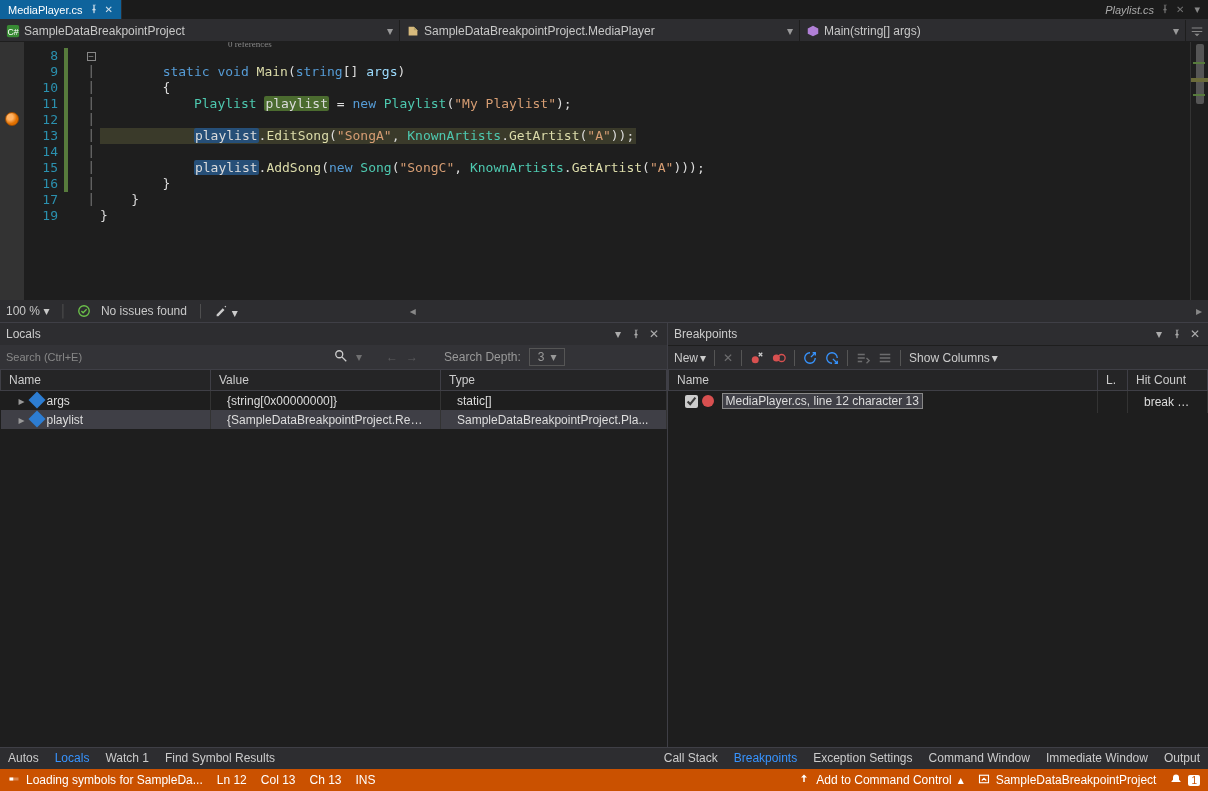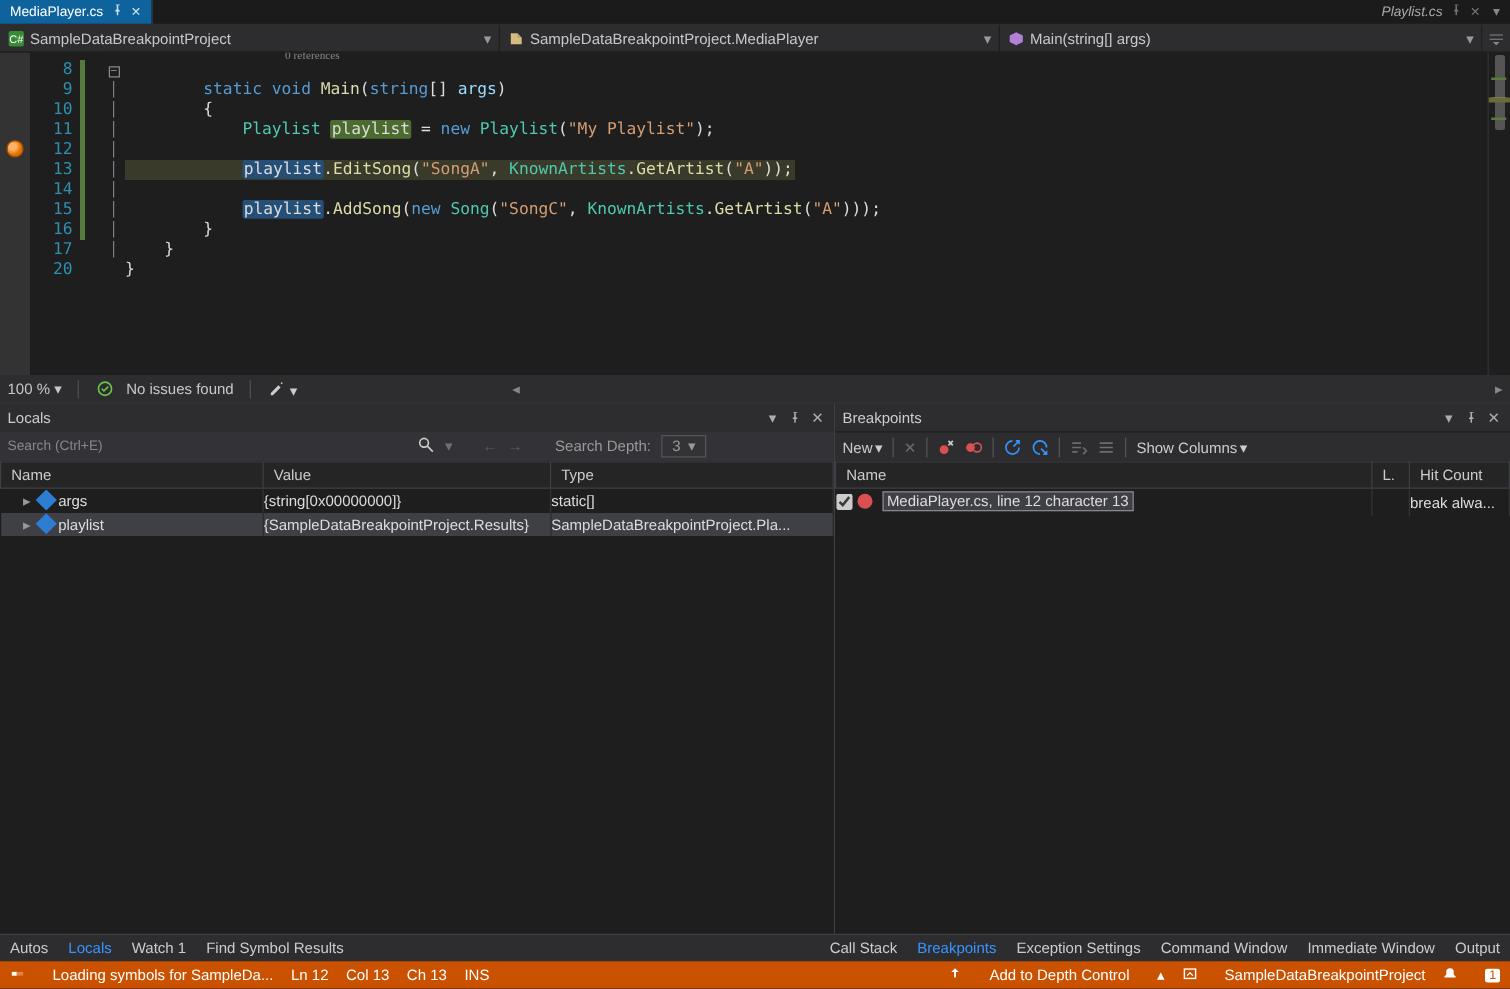--- a/index.html
+++ b/index.html
@@ -198,21 +198,21 @@
   }
   table.grid th {
     text-align:left;
     background:#252526;
     color:#ccc;
     padding:3px 8px;
     border:1px solid #3f3f46;
     font-weight:normal;
   }
   table.grid td {
-    padding:2px 0;
+    padding:2px 16px;
     color:#ddd;
     border-right:1px solid #333;
     white-space:nowrap;
     overflow:hidden;
     text-overflow:ellipsis;
   }
   tr.selected td { background:#3f3f46; }
   .expander { display:inline-block; width:10px; text-align:center; color:#999; margin-right:2px;}
   .var-icon { width:12px;height:12px; display:inline-block; background:#2d7dd2; transform:rotate(45deg); margin:0 4px 0 2px; position:relative; top:1px;}
 
@@ -245,21 +245,21 @@
     height:22px;
     background:#ca5100;
     display:flex;
     align-items:center;
     padding:0 8px;
     gap:14px;
     font-size:12px;
     color:#fff;
   }
   .status-bar .spacer { flex:1; }
-  .status-box { display:inline-flex; align-items:center; gap:22px; }
+  .status-box { display:inline-flex; align-items:center; gap:6px; }
   .status-icon svg{width:12px;height:12px;}
   .notif-badge {
     background:#fff; color:#ca5100; border-radius:2px; padding:0 3px; font-size:10px;
   }
 
   svg { fill: currentColor; }
 </style>
 </head>
 <body>
 
@@ -332,21 +332,21 @@
       <div>8</div>
         <div>9</div>
         <div>10</div>
         <div>11</div>
         <div>12</div>
         <div>13</div>
         <div>14</div>
         <div>15</div>
         <div>16</div>
         <div>17</div>
-        <div>20</div>
+        <div>19</div>
     </div>
     <div class="gutter-marg">
       <span class="marg-green"></span>
         <span class="marg-green"></span>
         <span class="marg-green"></span>
         <span class="marg-green"></span>
         <span class="marg-green"></span>
         <span class="marg-green"></span>
         <span class="marg-green"></span>
         <span class="marg-green"></span>
@@ -581,21 +581,21 @@
   </span>
   <span>Ln 12</span>
   <span>Col 13</span>
   <span>Ch 13</span>
   <span>INS</span>
   <span class="spacer"></span>
   <span class="status-box">
     <span class="status-icon"><svg viewBox="0 0 16 16">
           <path d="M8 2l4 4H9v6H7V6H4z" fill="#fff"></path>
         </svg></span>
-    <span>Add to Depth Control</span> ▴
+    <span>Add to Command Control</span> ▴
   </span>
   <span class="status-box">
     <span class="status-icon"><svg viewBox="0 0 16 16">
           <rect x="2" y="3" width="12" height="10" fill="none" stroke="#fff" stroke-width="1.5"></rect>
           <path d="M5 10l3-3 3 3" stroke="#fff" stroke-width="1.5" fill="none"></path>
         </svg></span>
     <span>SampleDataBreakpointProject</span>
   </span>
   <span class="status-box">
     <span class="status-icon"><svg viewBox="0 0 16 16">

